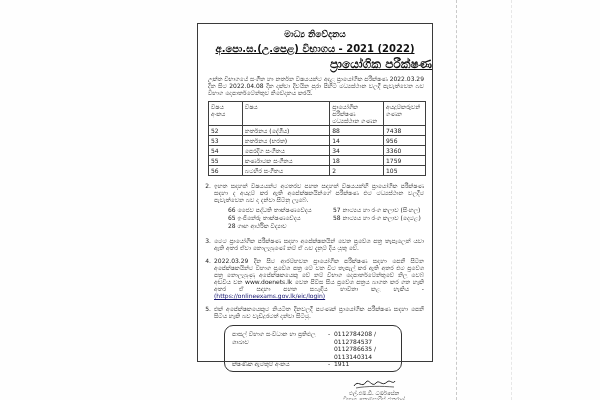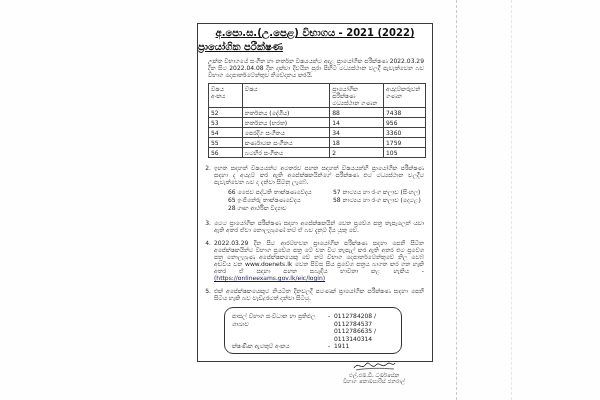--- a/index.html
+++ b/index.html
@@ -10,21 +10,21 @@
   .fold-line { position:absolute; top:0; height:400px; width:0; }
   .fold-a { left:456px; border-left:1px dashed #c9c9c9; }
   .fold-b { left:511px; border-left:1px dashed #e7e7e7; }
 
   .page { position:absolute; left:197px; top:23px; width:236px; height:339px;
           background:#fff; border:1px solid #3a3a3a; }
 
   .title { margin-top:5px; text-align:center; font-size:9px; font-weight:bold; color:#111; }
   .subtitle { margin-top:3px; text-align:center; font-size:10px; font-weight:bold;
               text-decoration:underline; color:#111; }
-  .subtitle2 { margin-top:2px; text-align:left; font-size:10px; font-weight:bold;
+  .subtitle2 { margin-top:2px; text-align:right; font-size:12px; font-weight:bold;
                text-decoration:underline; color:#111; }
 
   .intro { margin:4px 8px 0 10px; font-size:6px; line-height:7px; text-align:justify; color:#222; }
 
   table.subjects { margin:5px 8px 0 10px; width:218px; border-collapse:collapse; }
   table.subjects th, table.subjects td {
       border:1px solid #3f3f3f; font-size:6px; line-height:7px; padding:1px 2px;
       text-align:left; vertical-align:top; font-weight:normal; color:#1a1a1a; }
   table.subjects th { height:17px; }
   table.subjects td { height:9px; }
@@ -55,20 +55,21 @@
 </style>
 </head>
 <body>
 
 <div class="canvas">
   <div class="fold-line fold-a"></div>
   <div class="fold-line fold-b"></div>
 
   <div class="page">
 
+    <div class="title">මාධ්‍ය නිවේදනය</div>
     <div class="subtitle">අ.පො.ස.(උ.පෙළ) විභාගය - 2021 (2022)</div>
     <div class="subtitle2">ප්‍රායෝගික පරීක්ෂණ</div>
 
     <div class="intro">උක්ත විභාගයේ සංගීත හා නර්තන විෂයයන්ට අදාළ ප්‍රායෝගික පරීක්ෂණ 2022.03.29 දින සිට 2022.04.08 දින දක්වා දිවයින පුරා පිහිටි මධ්‍යස්ථාන වලදී පැවැත්වෙන බව විභාග දෙපාර්තමේන්තුව නිවේදනය කරයි.</div>
 
     <table class="subjects">
       <thead>
         <tr>
           <th class="col-no">විෂය අංකය</th>
           <th class="col-subj">විෂය</th>

